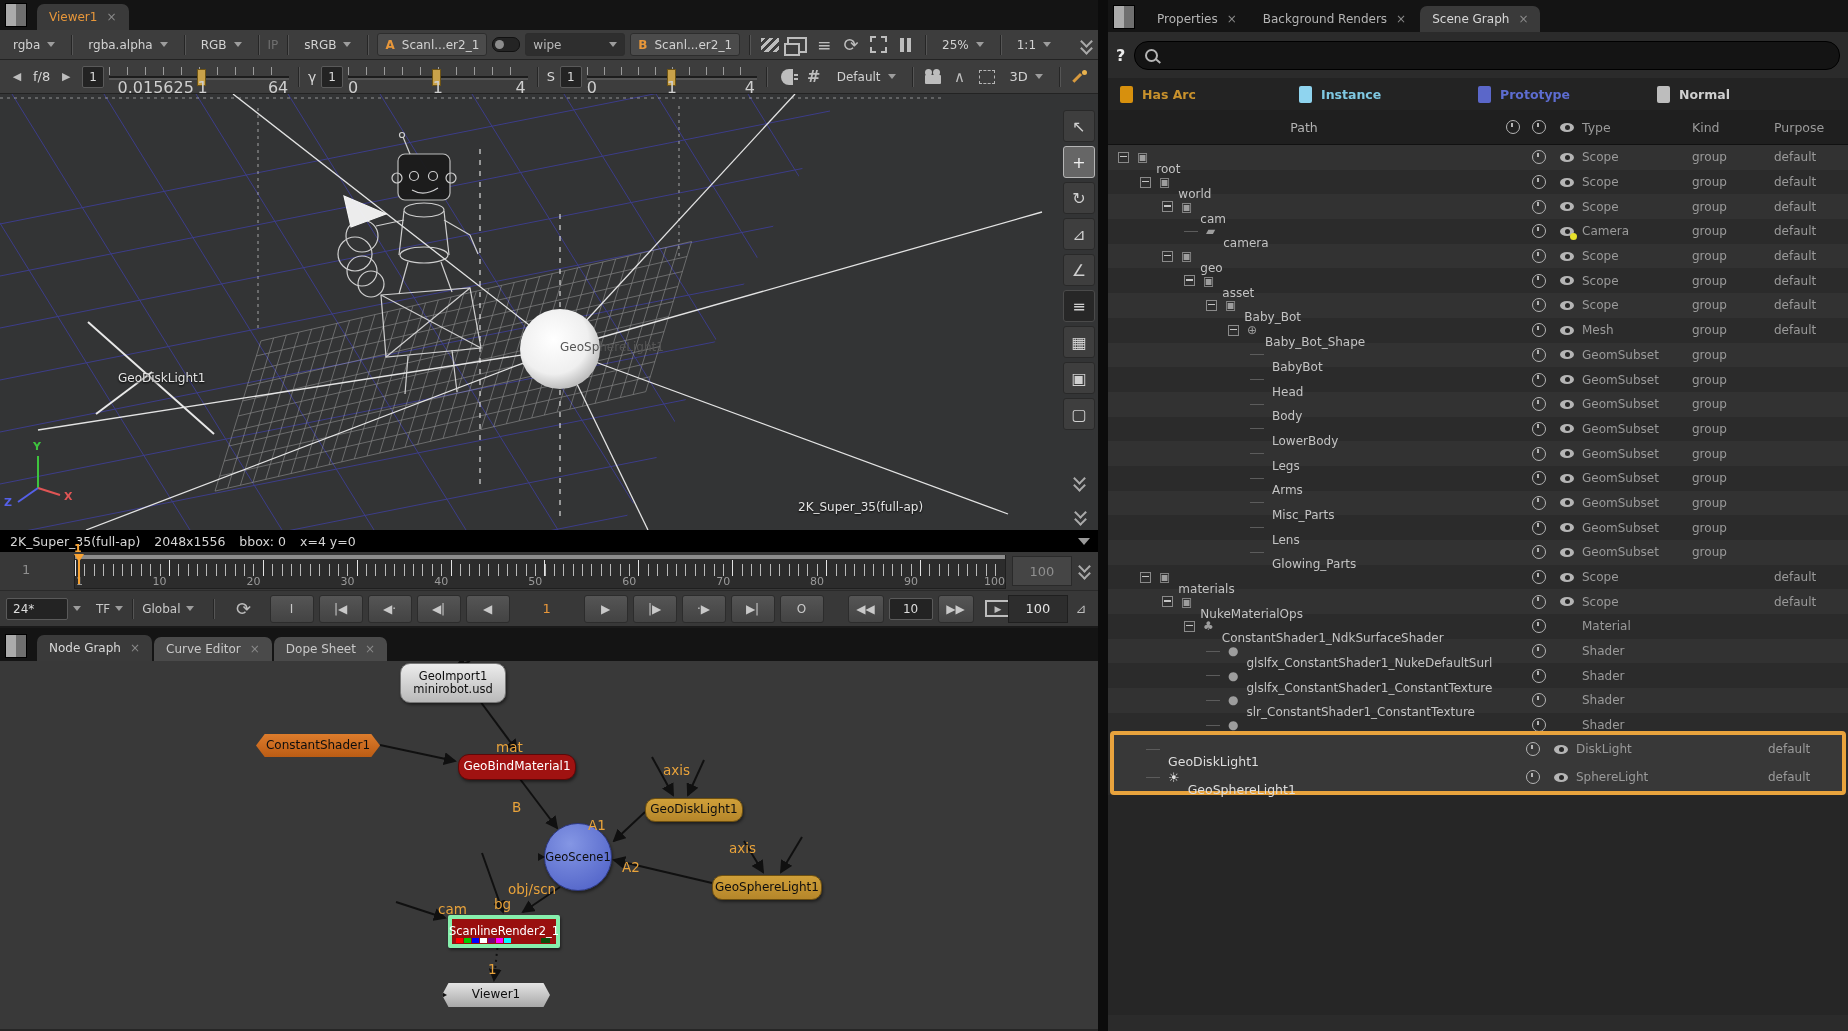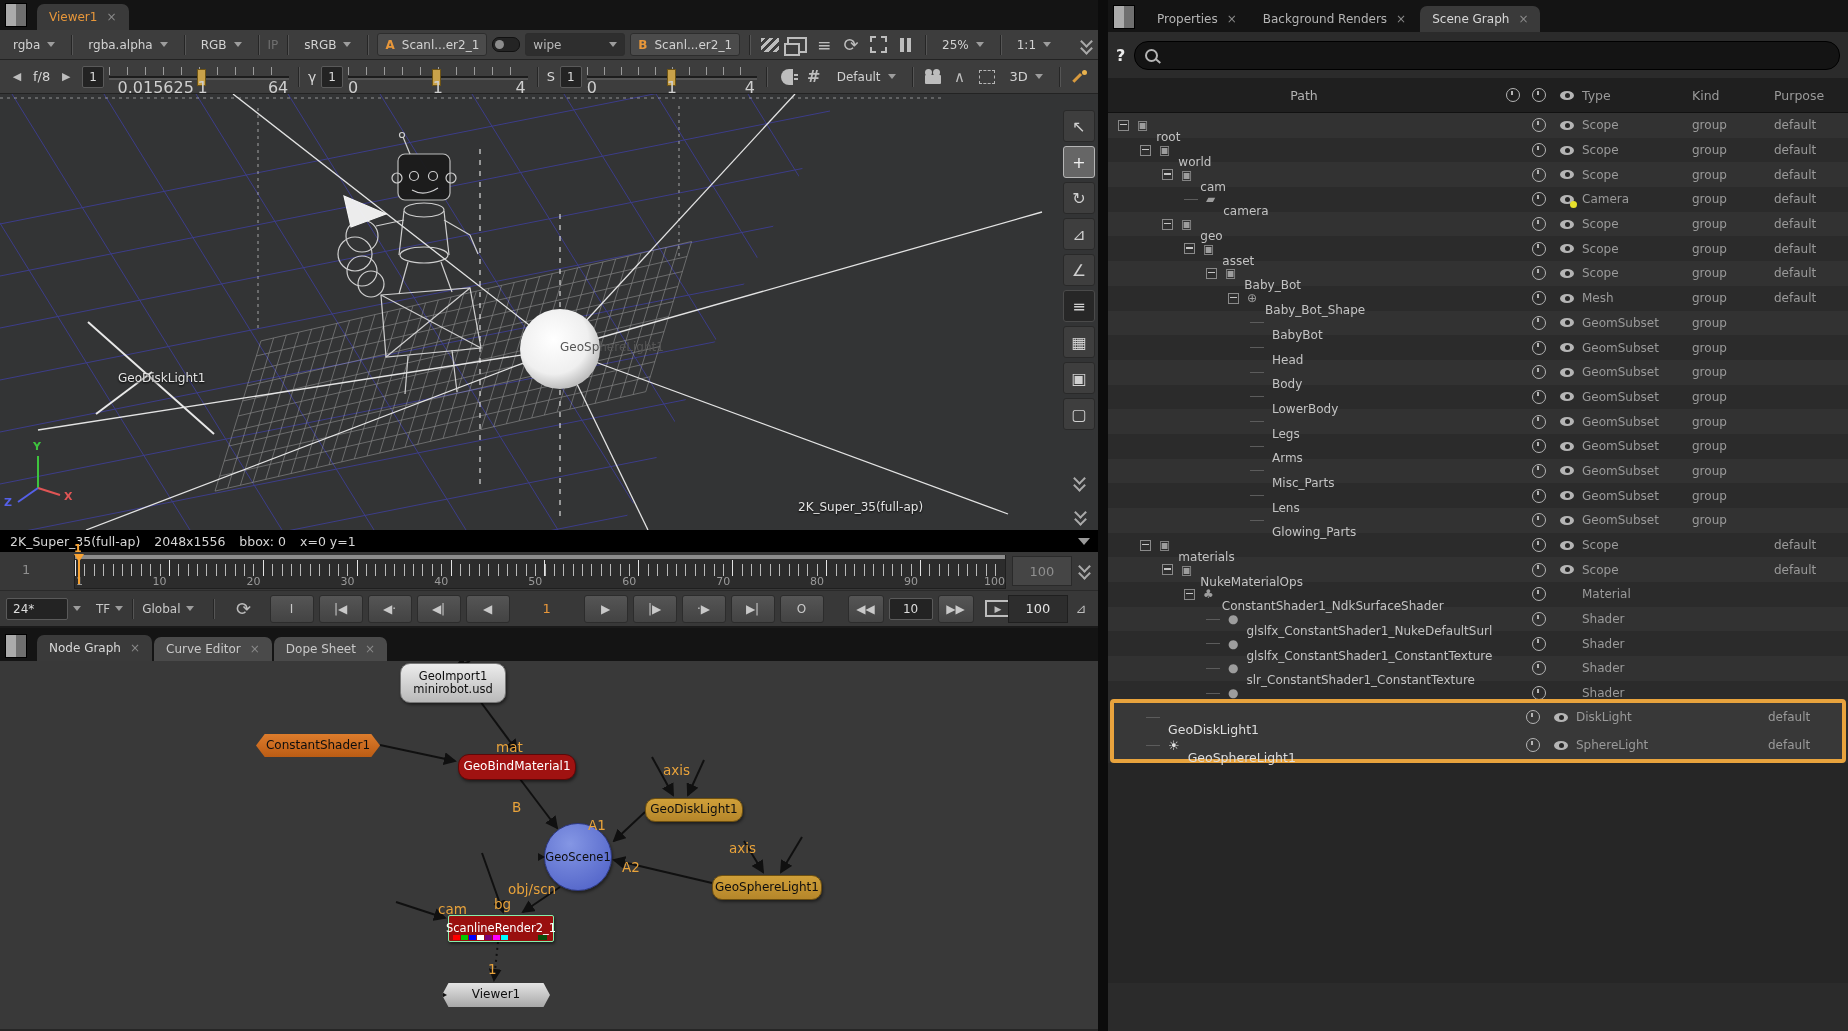--- a/index.html
+++ b/index.html
@@ -92,21 +92,21 @@
   
   .ng-canvas{position:relative;height:368px;background:#393939;overflow:hidden;}
   #edges{position:absolute;left:0;top:0;}
   .node{position:absolute;display:flex;flex-direction:column;align-items:center;justify-content:center;font-weight:normal;font-size:12px;color:#0e0e0e;box-shadow:1px 2px 3px rgba(0,0,0,.45);line-height:1.12;}
   .n-gray{background:linear-gradient(#ececec,#b9b9b9);border-radius:10px;border:1px solid #777;font-size:11.5px;}
   .n-shader{clip-path:polygon(7% 0,93% 0,100% 50%,93% 100%,7% 100%,0 50%);background:linear-gradient(#dd7c2c,#bb5c14);box-shadow:none;}
   .n-red{background:#a01211;color:#fff;border-radius:11px;border:1px solid #5d0808;}
   .n-gold{background:linear-gradient(#d0a039,#b5862a);border-radius:10px;border:1px solid #6e5010;}
   .n-circle{background:radial-gradient(circle at 38% 30%,#8496e4,#4a5cc4);border-radius:50%;border:1px solid #2e3a86;font-size:11.5px;}
   .n-circle::before{content:"";position:absolute;left:-7px;top:50%;margin-top:-4px;border-left:7px solid #111;border-top:4px solid transparent;border-bottom:4px solid transparent;}
-  .n-render{background:#990f0e;color:#fff;border-radius:2px;border:1px solid #86efac;font-size:11.5px;}
+  .n-render{background:#990f0e;color:#fff;border-radius:2px;border:4px solid #86efac;font-size:11.5px;}
   .n-viewer{clip-path:polygon(6% 0,94% 0,100% 50%,94% 100%,6% 100%,0 50%);background:linear-gradient(#e4e4e4,#a8a8a8);box-shadow:none;}
   .n-viewer::before{content:"";position:absolute;left:-2px;top:50%;margin-top:-4px;border-left:7px solid #111;border-top:4px solid transparent;border-bottom:4px solid transparent;}
   .chips{position:absolute;left:4px;bottom:1px;display:flex;gap:1px;}
   .chips i{width:7px;height:5px;display:block;}
   .chip-r{position:absolute;right:6px;bottom:1px;width:9px;height:5px;background:#0a4d0a;}
   .nglabel{position:absolute;color:#e9a33b;font-weight:normal;font-size:13.5px;white-space:nowrap;}
 
   
   .searchrow{height:46px;background:#2b2b2b;display:flex;align-items:center;gap:9px;padding:0 8px;}
   .q{color:#ececec;font-size:16px;font-weight:bold;}
@@ -453,21 +453,21 @@
             <div class="toolbtn">▢</div>
             <span class="chev" style="margin-top: 40px;"></span>
           </div>
         <span class="chev" style="position:absolute;right:12px;bottom:6px"></span>
       </div>
 
       <div class="infobar">
         <span>2K_Super_35(full-ap)</span>
         <span>2048x1556</span>
         <span>bbox: 0</span>
-        <span>x=0 y=1</span>
+        <span>x=4 y=0</span>
         <span class="tri"></span>
       </div>
 
       <div class="rulerrow">
         <span class="lframe">1</span>
         <div class="ruler">
           <span class="scroll"></span>
           <span class="tks"></span>
             <span class="tksmaj"></span>
           <div class="nums" id="rulernums">
@@ -643,20 +643,38 @@
       </div>
     </div>
 
     <div class="searchrow">
       <span class="q">?</span>
       <div class="searchpill">
         <span class="mag"></span>
       </div>
     </div>
 
+    <div class="legend" id="legend">
+        <div class="lg-item">
+          <span class="lg-sw" style="background: rgb(215, 144, 13);"></span>
+          <span class="lg-tx" style="color: rgb(200, 145, 44);">Has Arc</span>
+        </div>
+        <div class="lg-item">
+          <span class="lg-sw" style="background: rgb(143, 212, 239);"></span>
+          <span class="lg-tx" style="color: rgb(127, 200, 226);">Instance</span>
+        </div>
+        <div class="lg-item">
+          <span class="lg-sw" style="background: rgb(91, 103, 201);"></span>
+          <span class="lg-tx" style="color: rgb(93, 108, 208);">Prototype</span>
+        </div>
+        <div class="lg-item">
+          <span class="lg-sw" style="background: rgb(189, 189, 189);"></span>
+          <span class="lg-tx" style="color: rgb(207, 207, 207);">Normal</span>
+        </div>
+      </div>
 
     <div class="sg-head">
       <span class="h-path">Path</span>
       <span class="c-clk">
           <span class="clk"></span>
         </span>
       <span class="c-clk">
           <span class="clk"></span>
         </span>
       <span class="c-eye">

